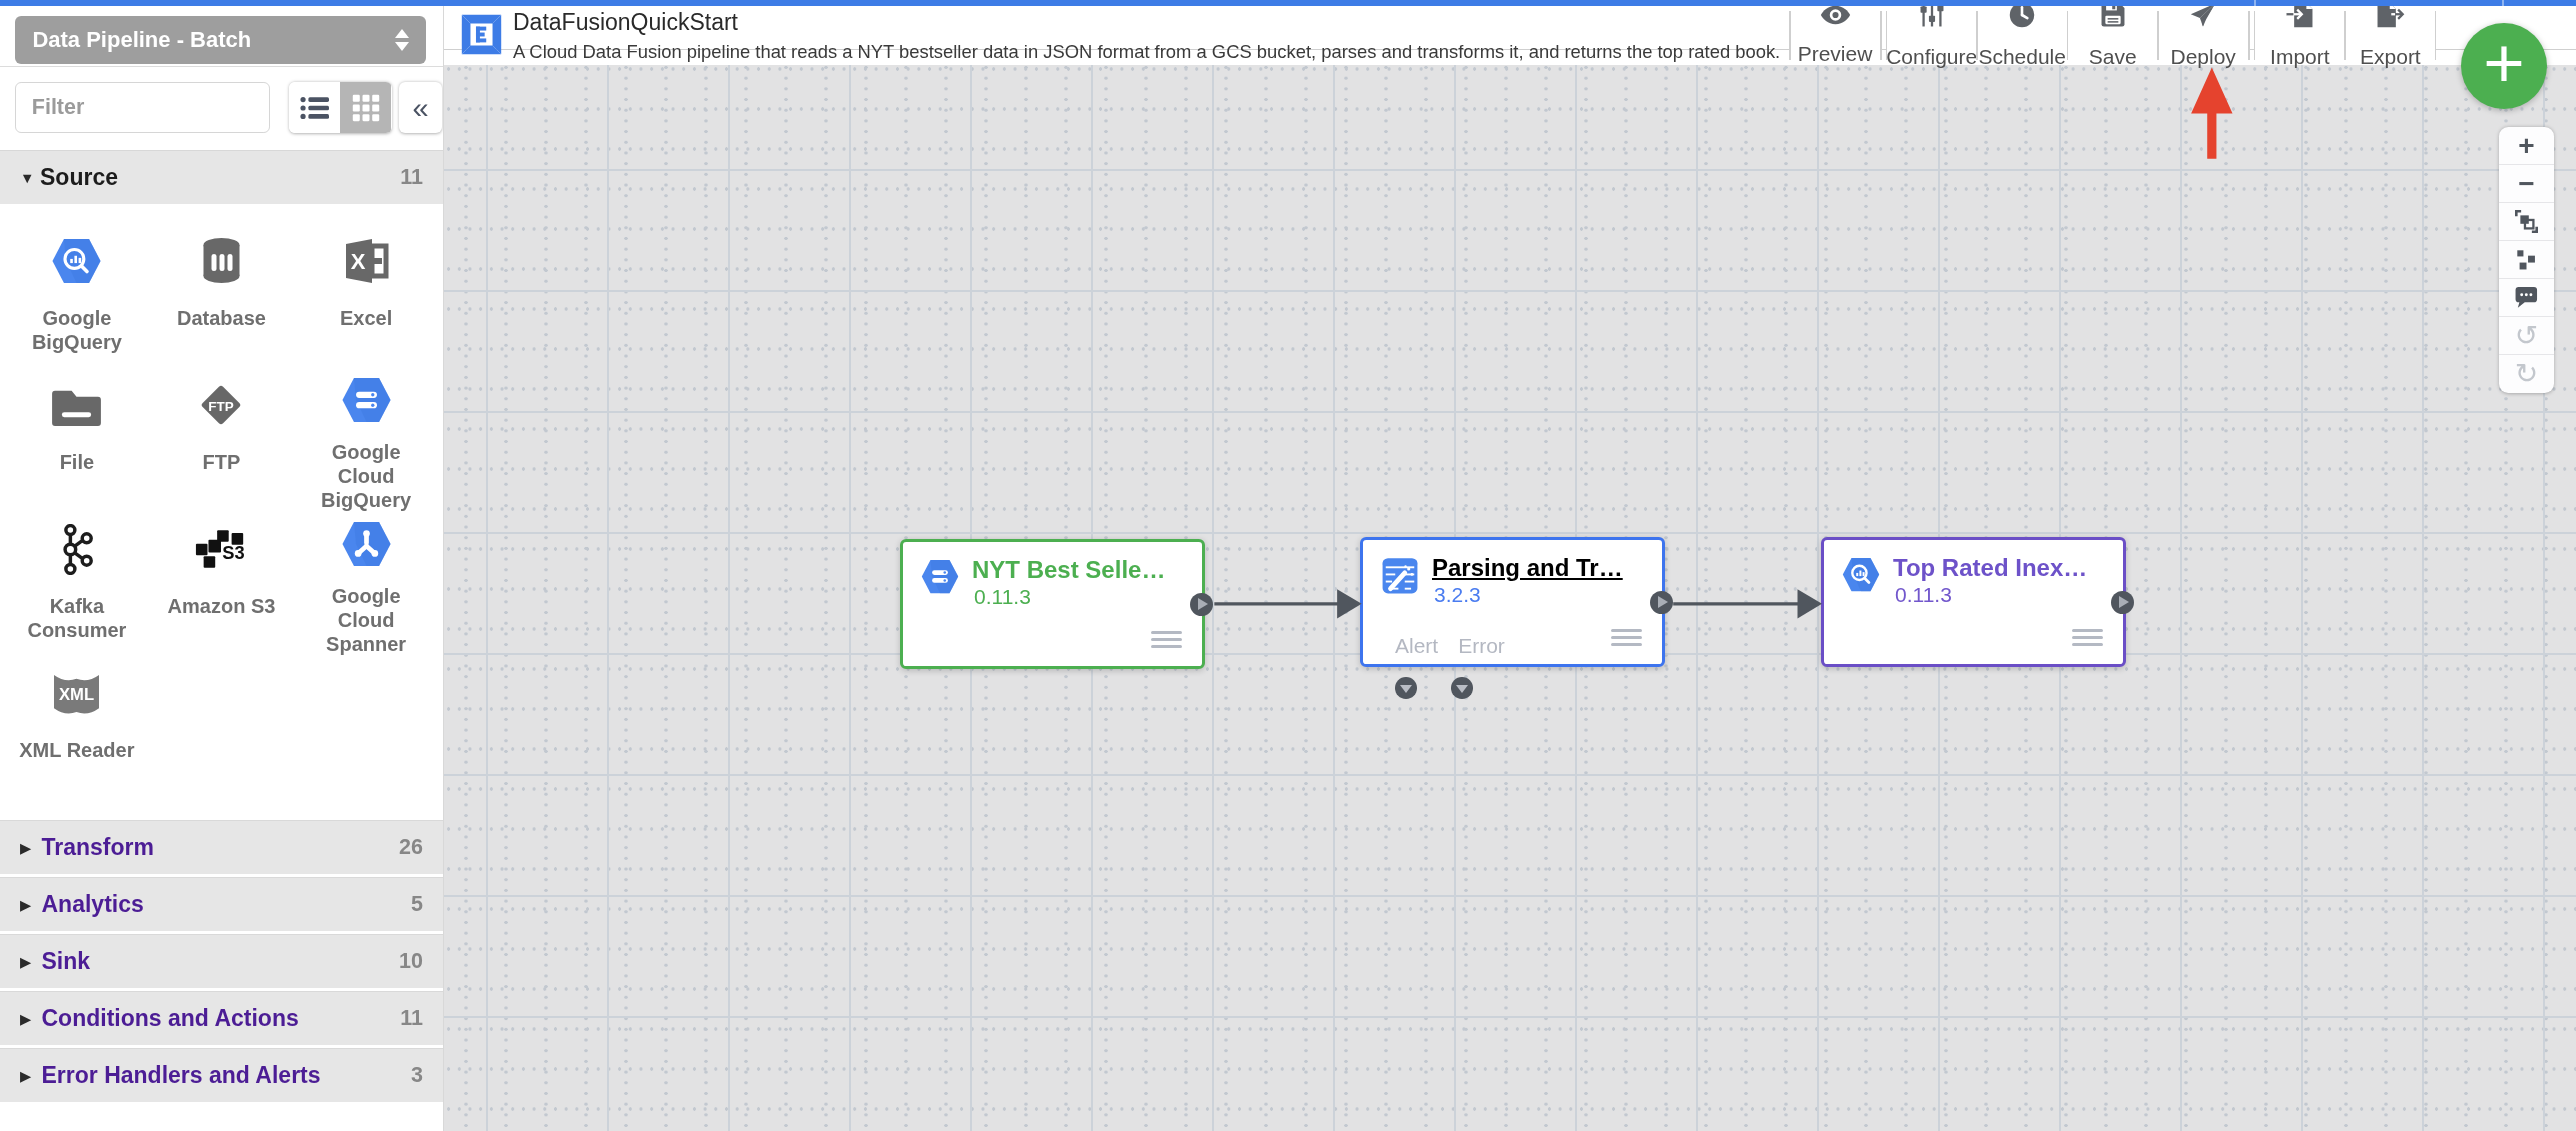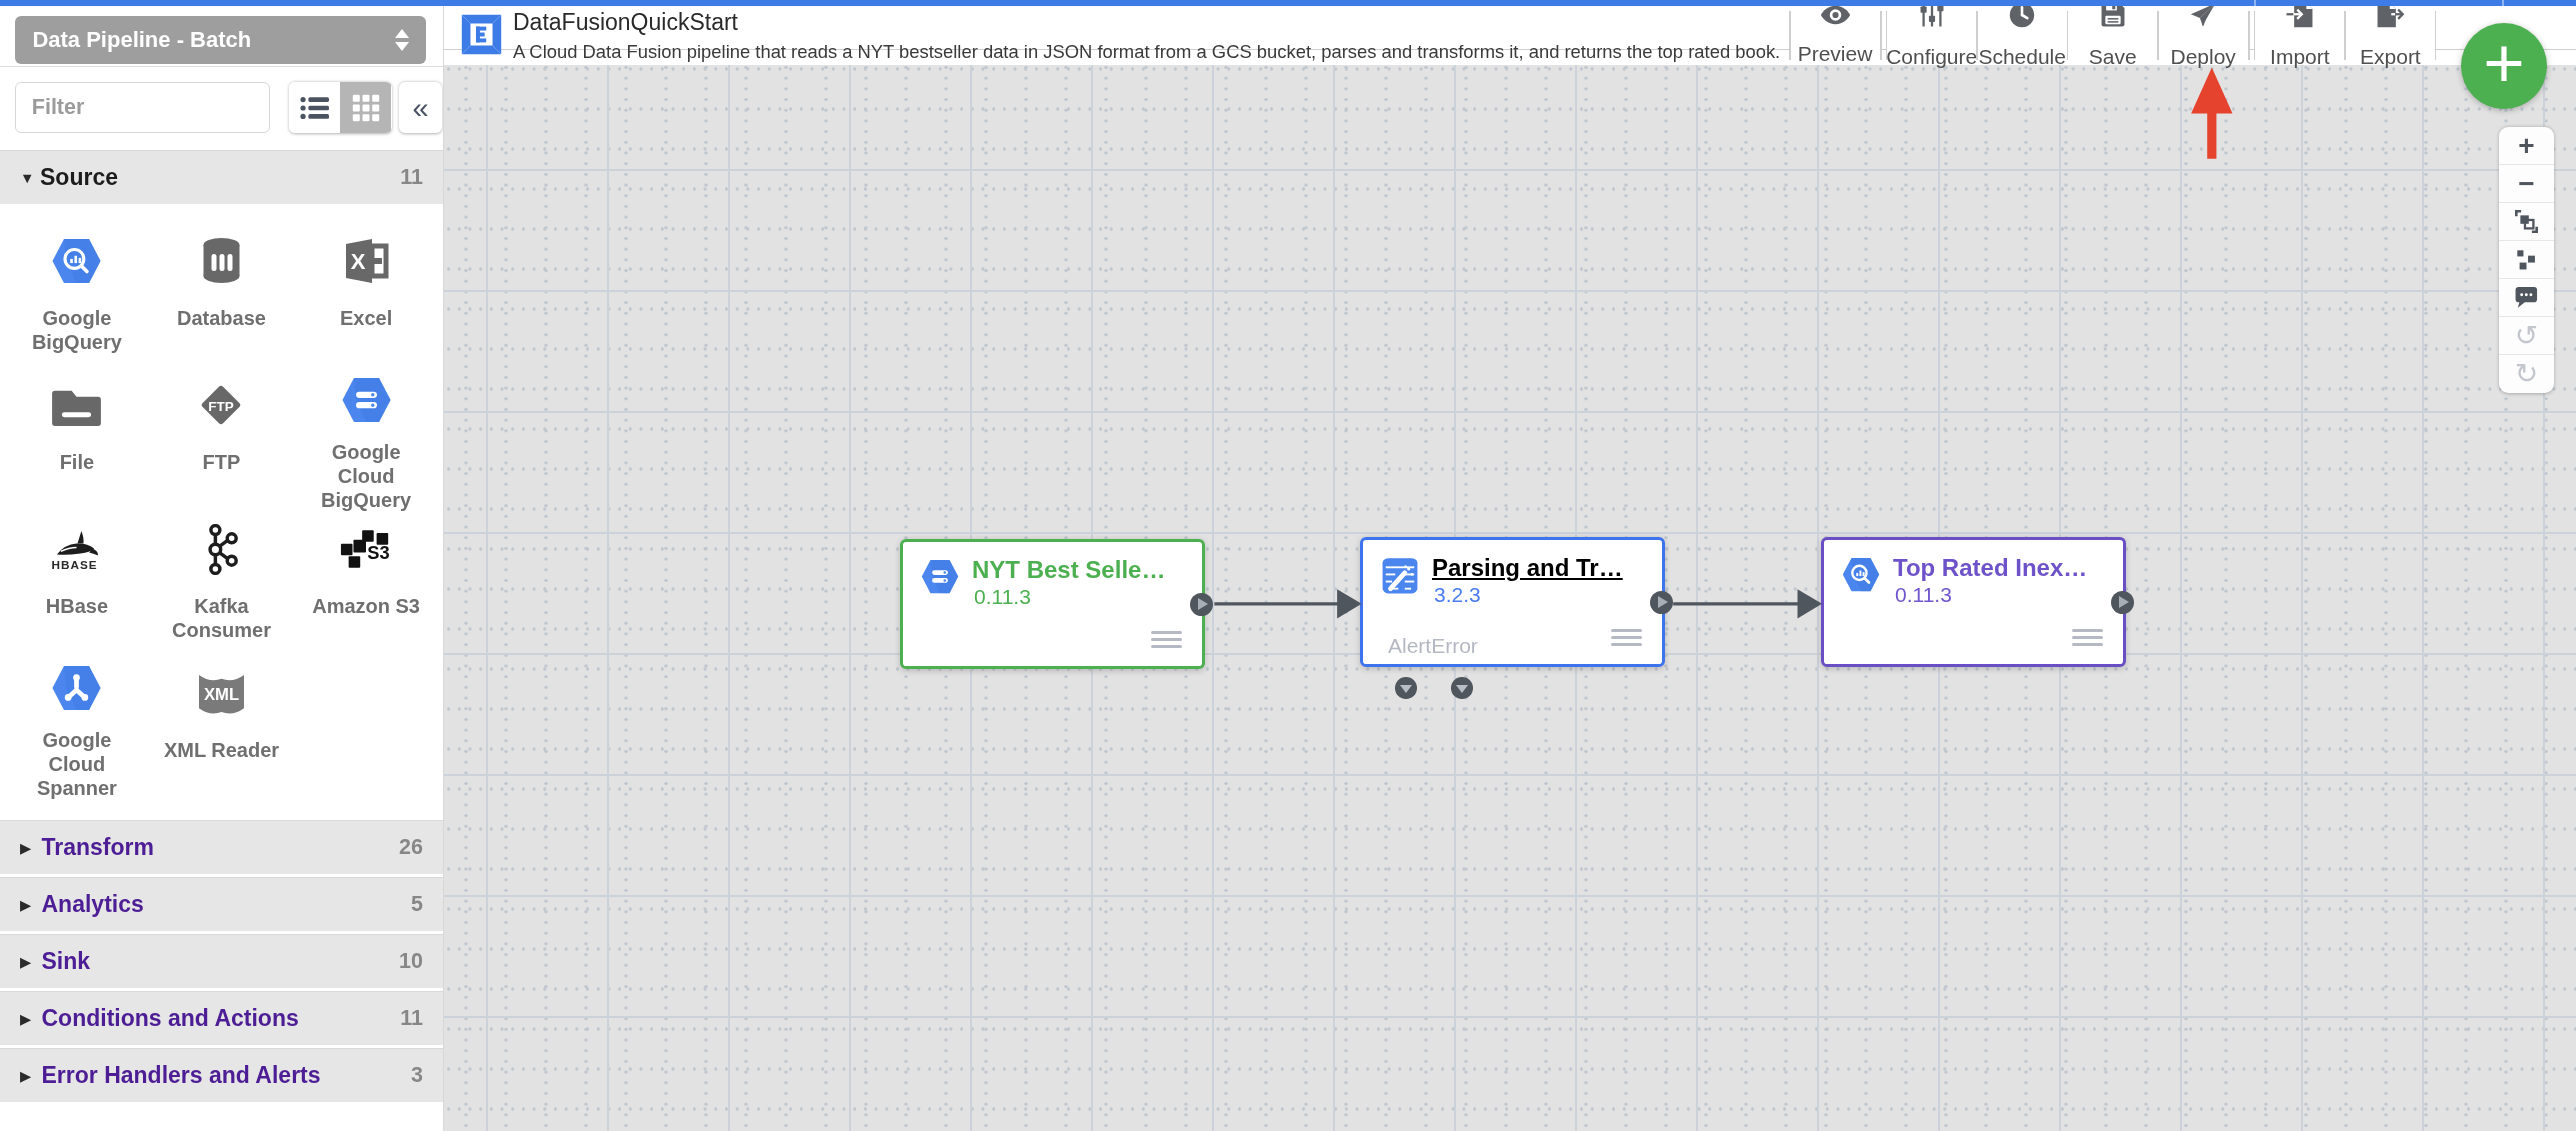--- a/index.html
+++ b/index.html
@@ -79,21 +79,21 @@
   .pl-node .hamburger i { display:block; height:3.1px; border-radius:1.5px; background:#b4b9c3; }
   .node-green { border-color:#4caf50; } .node-green .node-title,.node-green .node-version { color:#4caf50; }
   .node-blue { border-color:#3d74ee; } .node-blue .node-title { color:#000000;text-decoration:underline; } .node-blue .node-version { color:#4a7cf0; }
   .node-purple { border-color:#6a4ec6; } .node-purple .node-title { color:#6d52c9;text-align:right; } .node-purple .node-version { color:#7257cc; }
 
   .out-port { position:absolute; right:-10.7px; top:50%; margin-top:-11.5px; width:23px; height:23px; border-radius:50%; background:#50565e; display:flex; align-items:center; justify-content:center; cursor:pointer; }
   .out-port .play { width:0; height:0; border-top:6.1px solid transparent; border-bottom:6.1px solid transparent; border-left:10px solid #a9aeb6; margin-left:3.1px; }
   .bottom-ports { position:absolute; left:0; bottom:-13px; width:100%; }
   .b-port { position:absolute; width:21.5px; height:21.5px; border-radius:50%; background:#50565e; display:flex; align-items:center; justify-content:center; cursor:pointer; }
   .b-port .downtri { width:0; height:0; border-left:6.1px solid transparent; border-right:6.1px solid transparent; border-top:8.4px solid #b9bdc5; margin-top:2.3px; }
-  .port-labels { position:absolute; left:25px; bottom:6.1px; display:flex; }
+  .port-labels { position:absolute; left:32px; bottom:6.1px; display:flex; gap:20px; }
   .port-labels span { font-size:21px; color:#b4b8c2; }
 
   .overlay-svg { position:absolute; left:0; top:0; width:2576px; height:1131px; pointer-events:none; z-index:5; }
 
   
   .fab { position:absolute; left:2461px; top:23px; width:86px; height:86px; border-radius:50%; background:#4caf50; box-shadow:0 1.5px 6.1px rgba(0,0,0,.25); display:flex; align-items:center; justify-content:center; z-index:22; cursor:pointer; border:none; }
   .fab span { color:#fff; font-size:71px; font-weight:300; line-height:71px; margin-top:-6.1px; }
 
   .zoomstack { position:absolute; left:2499px; top:127px; width:55px; background:#fdfdfe; border-radius:9.2px; box-shadow:0 0.8px 3.8px rgba(0,0,0,.25); z-index:21; overflow:hidden; }
   .zs-btn { width:55px; height:38px; display:flex; align-items:center; justify-content:center; border:none; background:transparent; border-bottom:0.8px solid #e6e6e9; cursor:pointer; font-family:"Liberation Sans",sans-serif; }
@@ -233,32 +233,20 @@
             <polygon points="12,1 36,1 47,22 36,43 24,43 14,22" fill="#3f79e0" opacity="0.45"></polygon>
             <rect x="14" y="14" width="20" height="6" rx="3" fill="#fff"></rect>
             <rect x="14" y="24" width="20" height="6" rx="3" fill="#fff"></rect>
             <circle cx="30" cy="17" r="1.6" fill="#4a86ee"></circle>
               <circle cx="30" cy="27" r="1.6" fill="#4a86ee"></circle>
           </svg>
         </div>
         <div class="plugin-label">Google Cloud BigQuery</div>
       </div>
 
-      <div class="plugin-item">
-        <div class="icon-box">
-          <svg width="51" height="49" viewBox="0 0 52 50">
-            <path d="M6 30 Q14 20 26 19 Q36 18 44 24 Q40 28 30 29 Q16 31 6 30 z" fill="#1d1d1d"></path>
-            <path d="M27 19 L31 6 Q34 14 33 19 z" fill="#1d1d1d"></path>
-            <path d="M42 24 q6 2 6 7 q-5 -2 -9 -3 z" fill="#1d1d1d"></path>
-            <path d="M10 27 q8 -4 16 -4" stroke="#fff" stroke-width="1.4" fill="none"></path>
-            <text x="24" y="45" text-anchor="middle" font-size="12" font-weight="bold" fill="#2b2b2b" letter-spacing="1">HBASE</text>
-          </svg>
-        </div>
-        <div class="plugin-label">HBase</div>
-      </div>
 
       <div class="plugin-item">
         <div class="icon-box">
           <svg width="35" height="51" viewBox="0 0 34 50">
             <g fill="none" stroke="#1d1d1d" stroke-width="3.4">
               <circle cx="11" cy="6" r="4.4"></circle>
               <circle cx="11" cy="25" r="5.2"></circle>
               <circle cx="11" cy="44" r="4.4"></circle>
               <circle cx="27" cy="14" r="4.4"></circle>
               <circle cx="27" cy="36" r="4.4"></circle>

